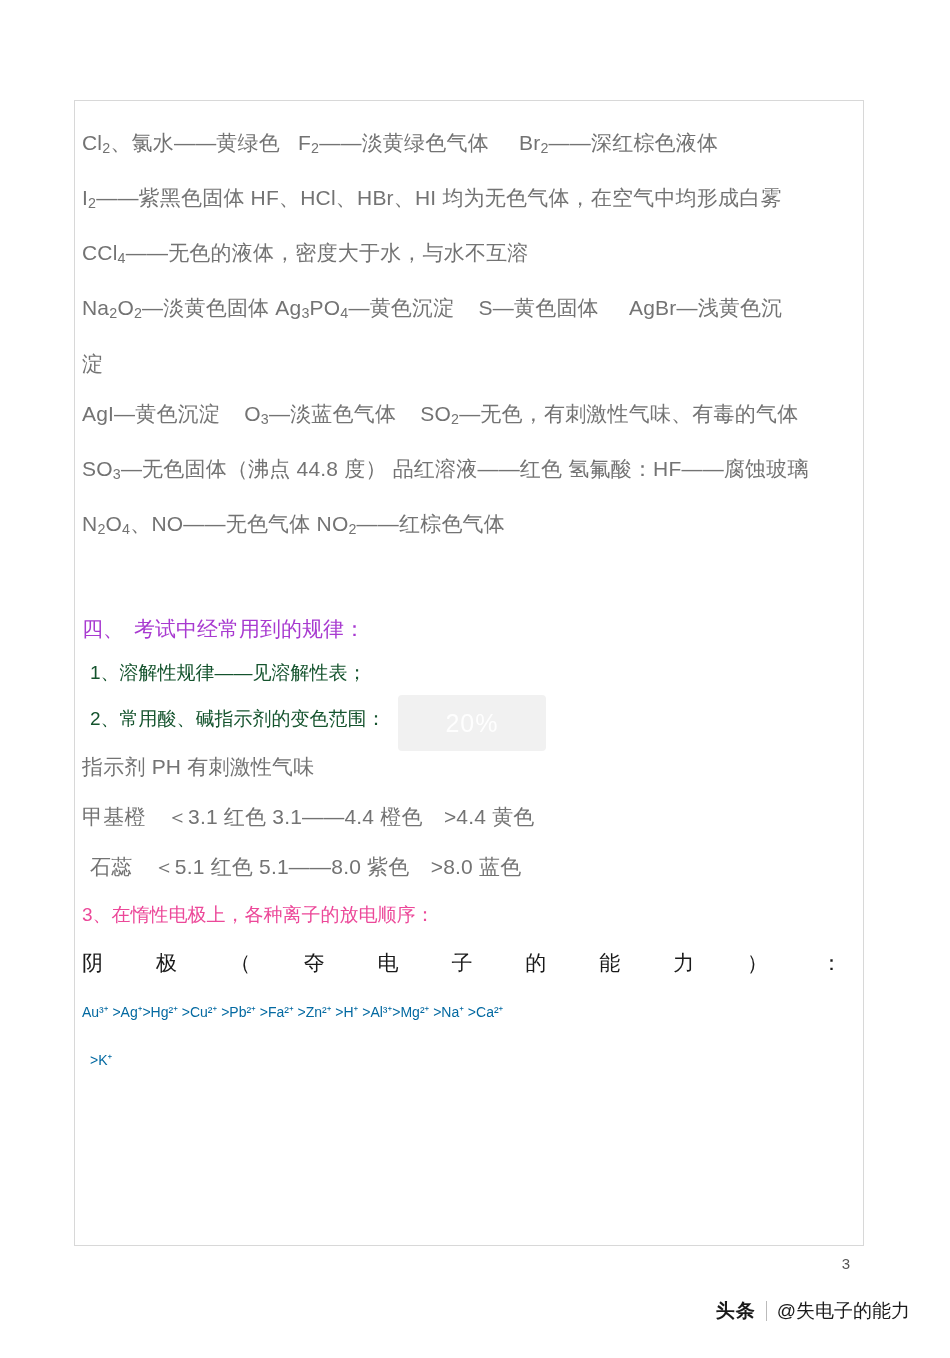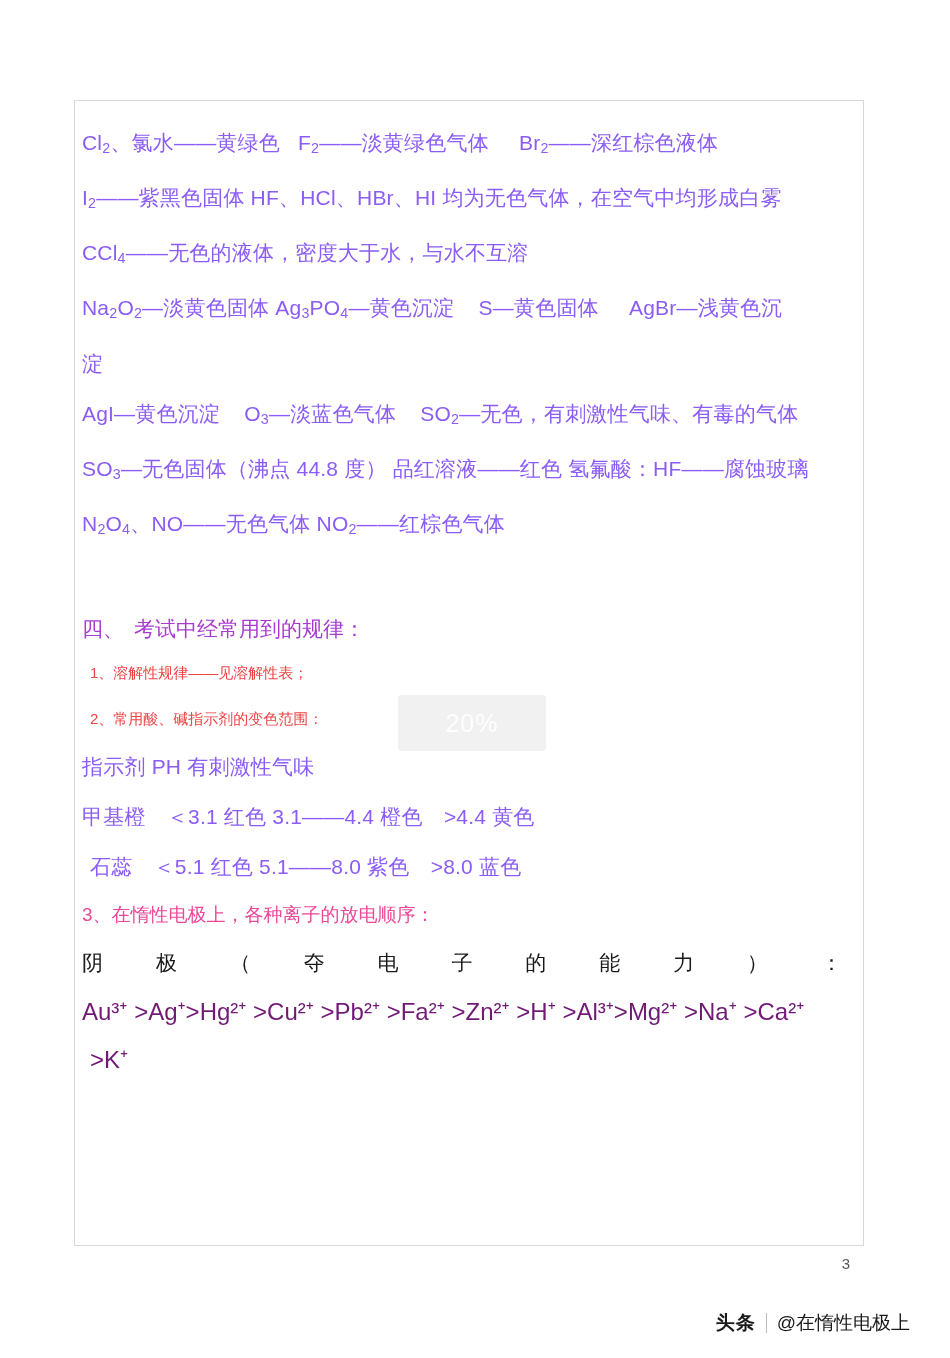--- a/index.html
+++ b/index.html
@@ -33,21 +33,21 @@
   }
   .content {
     position: absolute;
     left: 82px;
     top: 118px;
     width: 776px;
   }
   .line {
     font-size: 21px;
     line-height: 50px;
-    color: #8b5cf6;
+    color: #737373;
     white-space: nowrap;
     letter-spacing: 0.2px;
   }
   sub {
     font-size: 0.68em;
     vertical-align: -0.22em;
   }
   sup {
     font-size: 0.68em;
     vertical-align: 0.42em;
@@ -55,44 +55,44 @@
   .gap-lg { height: 54px; }
   .heading-purple {
     font-size: 21px;
     line-height: 42px;
     color: #a83ad0;
     font-weight: normal;
     white-space: nowrap;
   }
   .heading-purple .num { margin-right: 10px; }
   .green {
-    font-size: 15px;
+    font-size: 19px;
     line-height: 46px;
-    color: #ef4444;
+    color: #14532d;
     white-space: nowrap;
   }
   .green-bold {
     font-size: 19px;
     line-height: 46px;
     color: #ec4899;
     white-space: nowrap;
   }
   .indent-1 { padding-left: 8px; }
   .spread {
     display: flex;
     justify-content: space-between;
     width: 760px;
     font-size: 21px;
     line-height: 50px;
     color: #1a1a1a;
   }
   .ion-line {
-    font-size: 24px;
+    font-size: 14px;
     line-height: 48px;
-    color: #701a75;
+    color: #0369a1;
     white-space: nowrap;
   }
   .watermark {
     position: absolute;
     left: 398px;
     top: 695px;
     width: 148px;
     height: 56px;
     background: rgba(150,150,150,0.13);
     border-radius: 4px;
@@ -106,21 +106,21 @@
   .page-number {
     position: absolute;
     right: 100px;
     top: 1255px;
     font-size: 15px;
     color: #555555;
   }
   .footer-brand {
     position: absolute;
     right: 40px;
-    bottom: 22px;
+    bottom: 34px;
     display: flex;
     align-items: center;
     gap: 10px;
   }
   .footer-logo {
     font-size: 19px;
     color: #1a1a1a;
     font-weight: bold;
     letter-spacing: 1px;
   }
@@ -209,16 +209,16 @@
 
   </div>
 
   <div class="watermark">20%</div>
 
   <div class="page-number">3</div>
 
   <div class="footer-brand">
     <span class="footer-logo">头条</span>
     <span class="footer-sep"></span>
-    <span class="footer-text">@在惰性电极上</span>
+    <span class="footer-text">@失电子的能力</span>
   </div>
 
 </div>
 
 </body></html>

